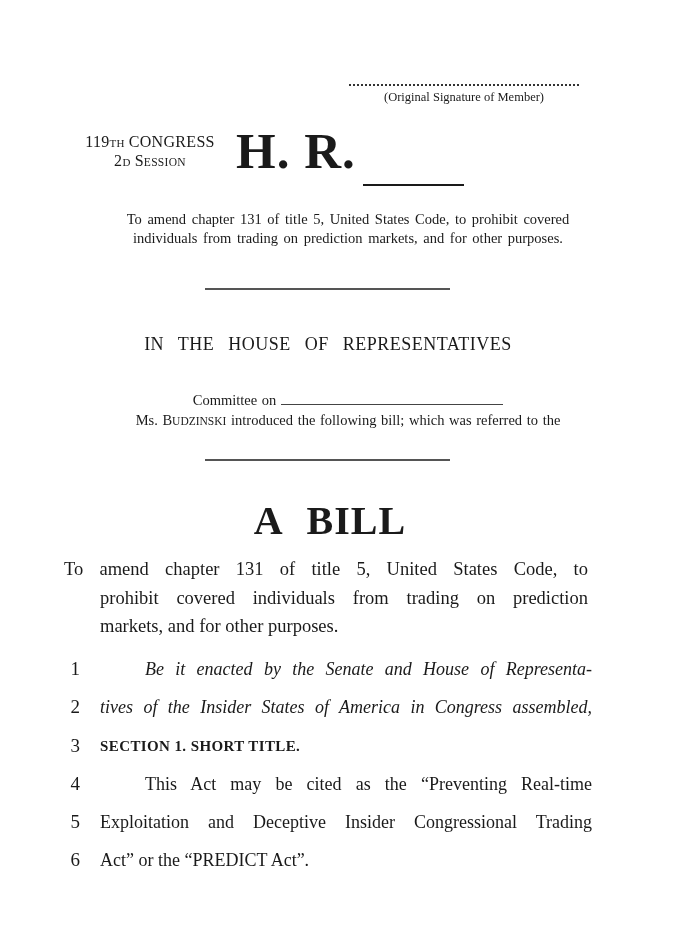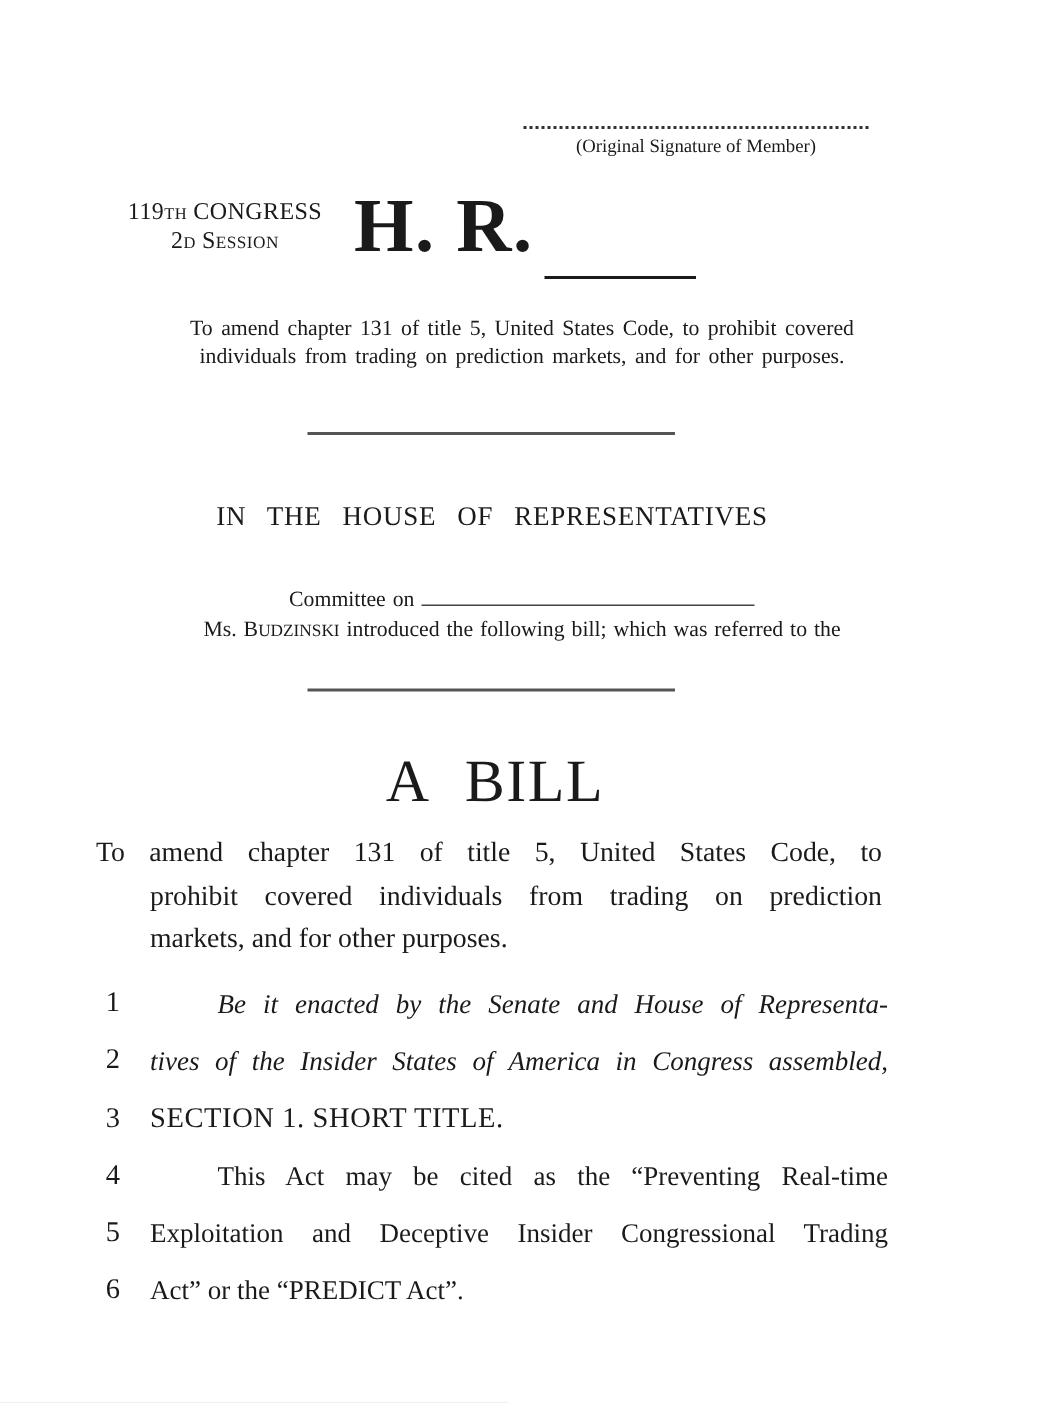--- a/index.html
+++ b/index.html
@@ -37,36 +37,36 @@
   .rule-2 { top:459px; }
 
   
   .chamber { position:absolute; top:334px; left:0; width:656px; text-align:center; font-size:18px; word-spacing:9px; letter-spacing:0.5px; }
 
   
   .intro { position:absolute; top:390px; left:58px; right:58px; text-align:center; font-size:14.5px; line-height:20px; word-spacing:1px; }
   .committee-blank { display:inline-block; width:222px; border-bottom:1.5px solid #444; height:12px; margin-left:5px; }
 
   
-  .bill-heading { position:absolute; top:497px; left:0; width:660px; text-align:center; font-size:40px; font-weight:normal; word-spacing:14px; letter-spacing:1px; }
+  .bill-heading { position:absolute; top:497px; left:0; width:660px; text-align:center; font-size:40px; font-weight:bold; word-spacing:14px; letter-spacing:1px; }
 
   
   .long-title { position:absolute; top:555px; left:64px; width:524px; font-size:18.5px; line-height:28.6px; }
   .lt-just { text-align:justify; text-align-last:justify; }
   .lt-ind { padding-left:36px; }
 
   
   .body-lines { position:absolute; top:650px; left:0; right:0; }
   .bline { position:relative; height:38.3px; line-height:38.3px; }
   .lnum { position:absolute; left:50px; width:30px; text-align:right; font-size:19px; }
   .ltext { position:absolute; left:100px; width:492px; font-size:18px; }
   .just { text-align:justify; text-align-last:justify; }
   .ind { text-indent:45px; }
   .it { font-style:italic; }
-  .sec { font-weight:normal; font-size:19px; letter-spacing:0.4px; }
+  .sec { font-weight:bold; font-size:15px; letter-spacing:0.4px; }
 </style>
 </head>
 <body>
 
 <div class="page">
 
   <div class="sig-block">
     <div class="dotted-line"></div>
     <div class="sig-label">(Original Signature of Member)</div>
   </div>

